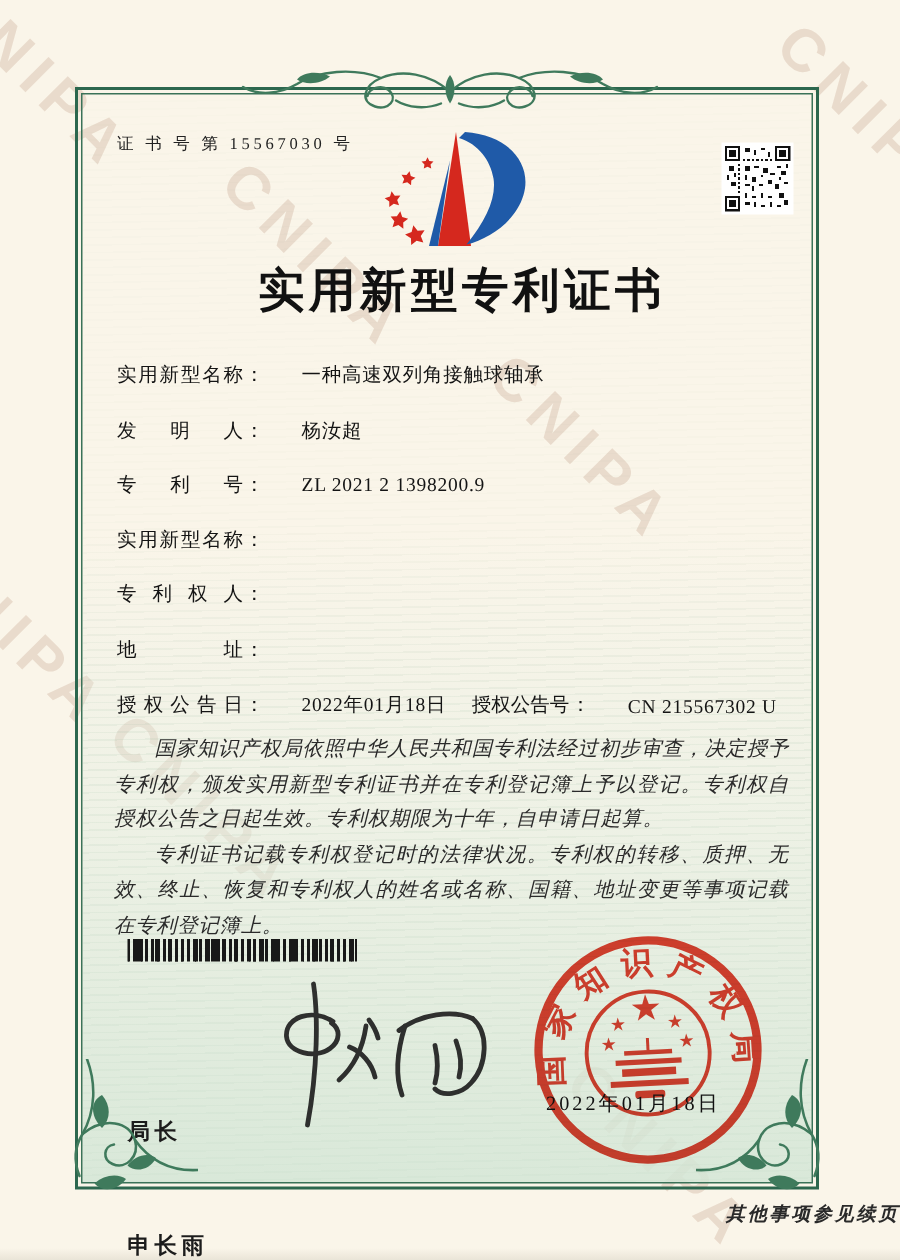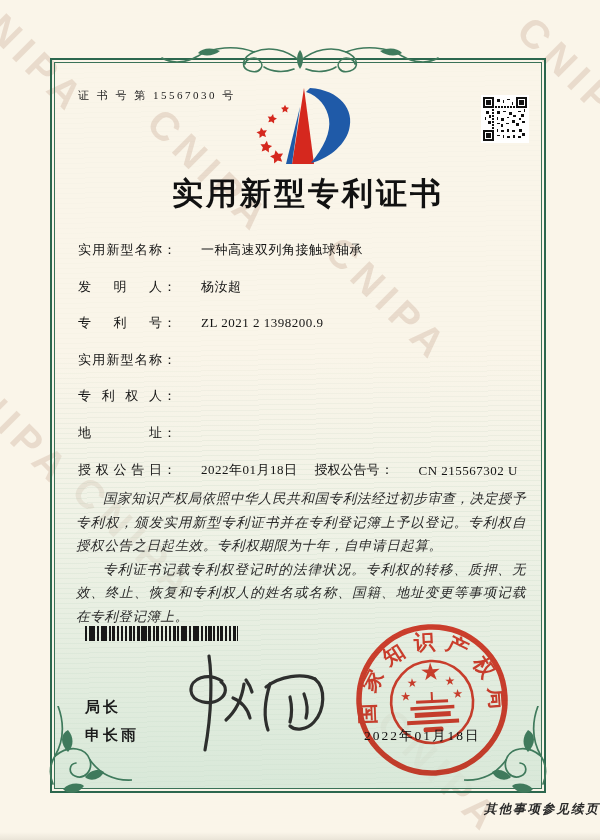--- a/index.html
+++ b/index.html
@@ -70,21 +70,21 @@
   .body-text p{ text-indent:2em; letter-spacing:.6px; }
   
   .barcode{ position:absolute; z-index:3; left:85px; top:626px; width:153px; height:15px;
     background-image:
       repeating-linear-gradient(90deg,#181818 0 2px, rgba(0,0,0,0) 2px 4px),
       repeating-linear-gradient(90deg,#181818 0 1px, rgba(0,0,0,0) 1px 9px),
       repeating-linear-gradient(90deg, rgba(0,0,0,0) 0 6px, #181818 6px 8px, rgba(0,0,0,0) 8px 13px);
   }
   .signer{ position:absolute; z-index:3; left:85px; top:693px;
     font-size:15px; font-weight:600; color:#1c1c1c; }
-  .signer div{ line-height:28px; letter-spacing:3px; }
+  .signer div{ line-height:28px; letter-spacing:3px;margin-top:48px; }
   .signature{ position:absolute; z-index:5; left:178px; top:650px; }
   .seal{ position:absolute; z-index:4; left:352px; top:620px;
     transform:rotate(-3deg); mix-blend-mode:multiply; opacity:.93; }
   .seal-date{ position:absolute; z-index:6; left:364px; top:727px;
     font-size:13.5px; letter-spacing:2px; color:#111; font-weight:500; }
   .page-note{ position:absolute; z-index:3; left:0; right:0; top:767px;
     text-align:center; font-size:11.5px; letter-spacing:1px; color:#222; }
   .cont-note{ position:absolute; z-index:3; left:0; right:0; top:801px;
     text-align:right; font-size:12.5px; font-weight:600; font-style:italic;
     letter-spacing:2px; color:#2a2a2a; }

